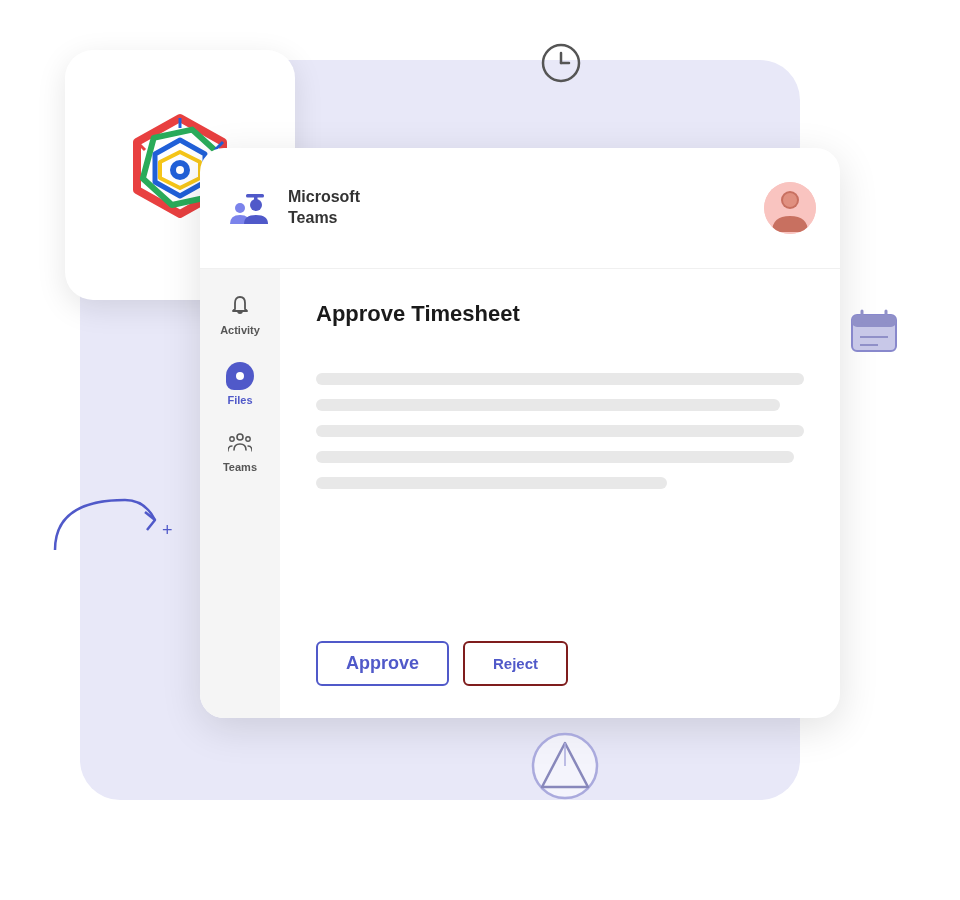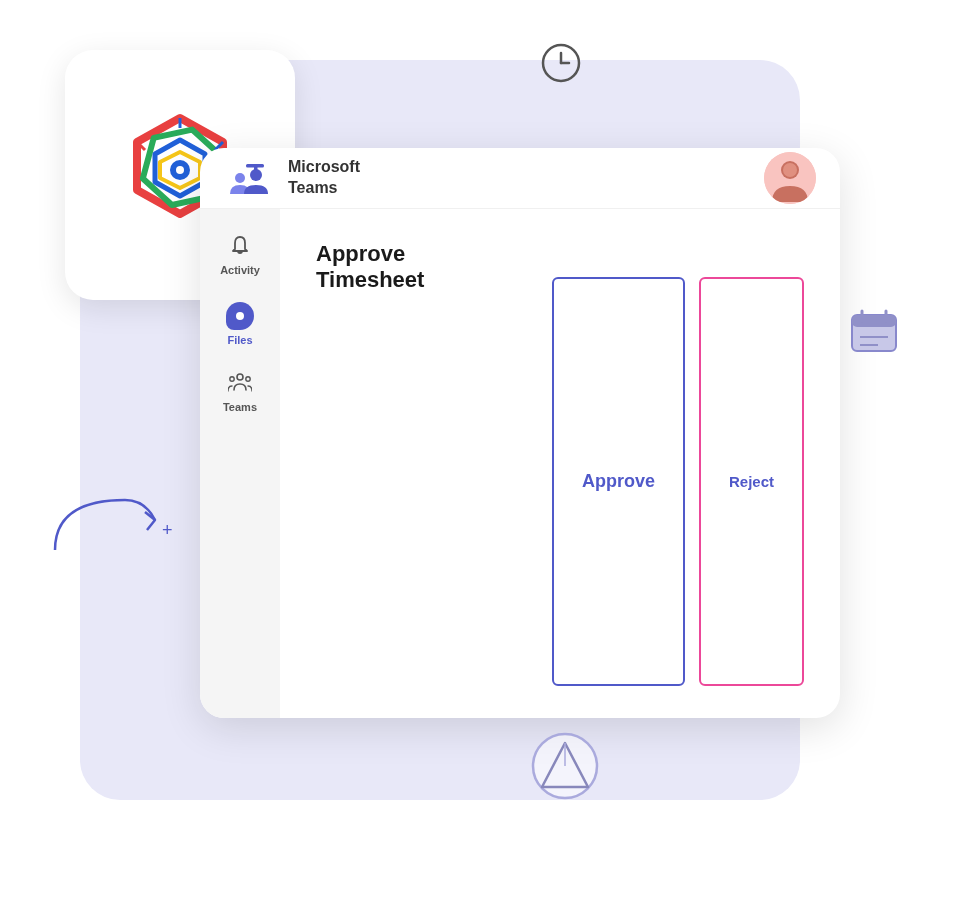--- a/index.html
+++ b/index.html
@@ -68,21 +68,21 @@
       display: flex;
       flex-direction: column;
       overflow: hidden;
     }
 
     
     .teams-header {
       display: flex;
       align-items: center;
       justify-content: space-between;
-      padding: 4px 24px;
+      padding: 34px 24px;
       border-bottom: 1px solid #f0f0f0;
       flex-shrink: 0;
     }
 
     .teams-brand {
       display: flex;
       align-items: center;
       gap: 12px;
     }
 
@@ -153,21 +153,21 @@
 
     .sidebar-item.active .sidebar-label {
       color: #5059c9;
     }
 
     
     .main-content {
       flex: 1;
       padding: 32px 36px;
       display: flex;
-      flex-direction: row;
+      flex-direction: column;
       gap: 18px;
     }
 
     .card-title {
       font-size: 22px;
       font-weight: 700;
       color: #1a1a1a;
       margin-bottom: 28px;
     }
 
@@ -202,21 +202,21 @@
       border-radius: 6px;
       background: #ffffff;
       color: #5059c9;
       font-size: 18px;
       font-weight: 600;
       cursor: pointer;
     }
 
     .btn-reject {
       padding: 10px 28px;
-      border: 2px solid #ec4899;
+      border: 2px solid #7f1d1d;
       border-radius: 6px;
       background: #ffffff;
       color: #5059c9;
       font-size: 15px;
       font-weight: 600;
       cursor: pointer;
     }
 
     
     .deco-clock {

